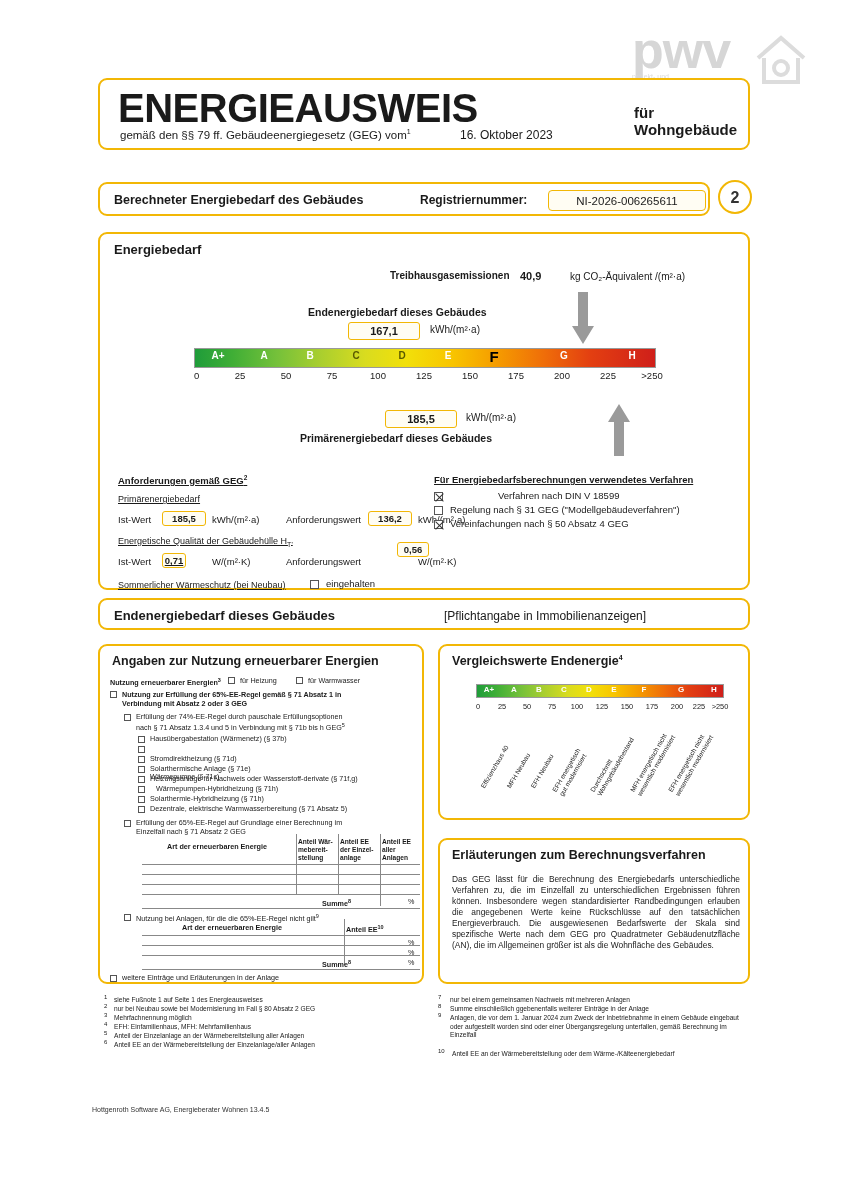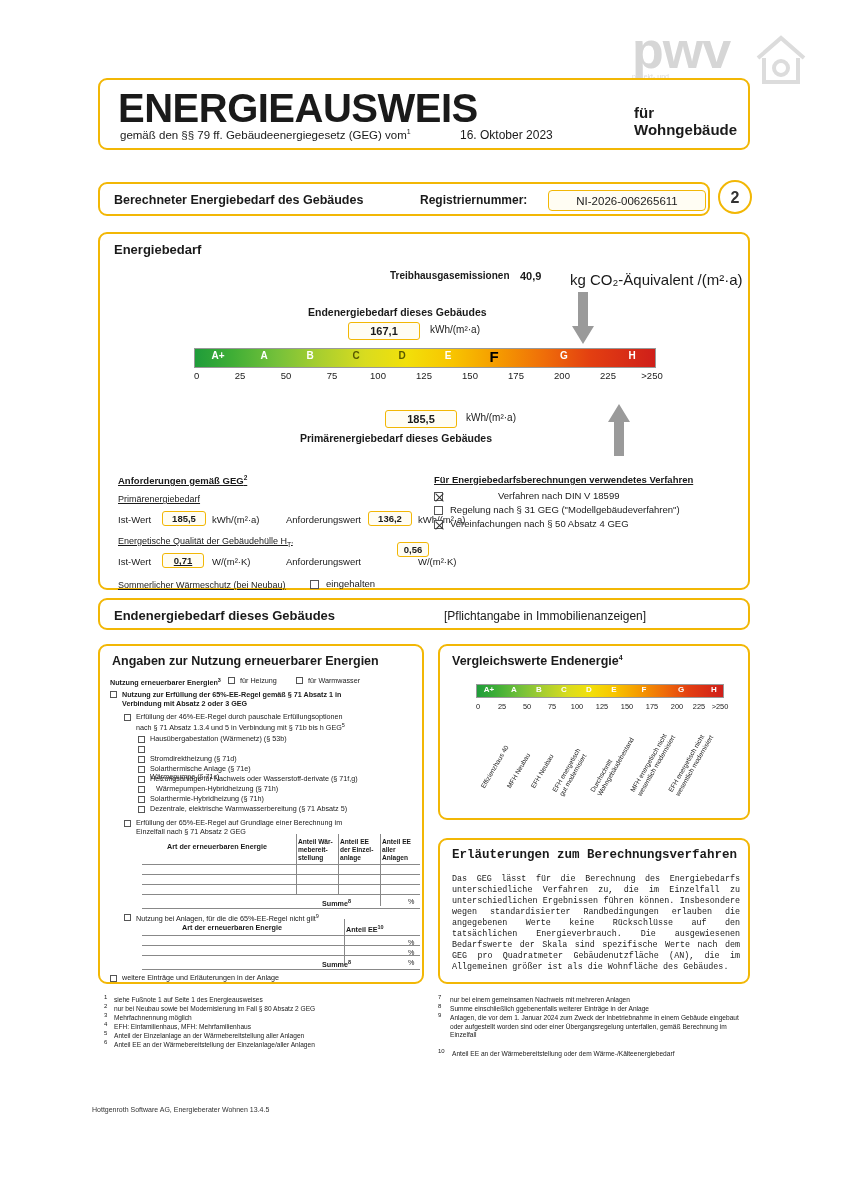--- a/index.html
+++ b/index.html
@@ -79,21 +79,21 @@
     width:34px; height:34px; border:2px solid #f2b705; border-radius:50%;
     text-align:center; line-height:31px; font-size:16px; font-weight:bold; color:#333;
   }
 
   
   #energy-box { left:98px; top:232px; width:652px; height:358px; }
   .panel-title { position:absolute; left:14px; top:8px; font-size:13px; font-weight:bold; }
 
   .ghg-label { position:absolute; left:290px; top:36px; font-size:10px; font-weight:bold; }
   .ghg-val  { position:absolute; left:420px; top:36px; font-size:11px; font-weight:bold; }
-  .ghg-unit { position:absolute; left:470px; top:37px; font-size:15px; }
+  .ghg-unit { position:absolute; left:470px; top:37px; font-size:10px; }
 
   .endener-label { position:absolute; left:208px; top:72px; font-size:10.5px; font-weight:bold; }
   .endener-valbox {
     position:absolute; left:248px; top:88px; width:72px; height:18px;
     border:1px solid #f2b705; border-radius:3px; background:#fffdf3;
     text-align:center; line-height:17px; font-size:11px; font-weight:bold;
   }
   .endener-unit { position:absolute; left:330px; top:90px; font-size:10px; }
 
   .prim-valbox {
@@ -186,21 +186,21 @@
   }
   .cmp-letter { position:absolute; top:1px; font-size:8px; font-weight:bold; color:#fff; transform:translateX(-50%); }
   .cmp-tick { position:absolute; top:16px; font-size:7.4px; transform:translateX(-50%); }
   .cmp-rot {
     position:absolute; font-size:6.6px; line-height:7.6px;
     transform-origin: left bottom; transform: rotate(-60deg);
     white-space:pre; width:110px;
   }
 
   
-  #exp-box { left:438px; top:838px; width:312px; height:146px;font-family:Liberation Mono, monospace; }
+  #exp-box { left:438px; top:838px; width:312px; height:146px; }
   .exp-title { position:absolute; left:12px; top:8px; font-size:12.5px; font-weight:bold; }
   .exp-body {
     position:absolute; left:12px; top:34px; width:288px;
     font-size:8.4px; line-height:11px; text-align:justify;
   }
 
   
   .fn-col { position:absolute; font-size:6.6px; line-height:8.6px; }
   .fn-num { position:absolute; font-size:6px; }
 
@@ -295,21 +295,21 @@
     <div class="minibox" style="left:62px; top:277px; width:44px;">185,5</div>
     <div class="lbl" style="left:112px; top:280px;">kWh/(m²·a)</div>
     <div class="lbl" style="left:186px; top:280px;">Anforderungswert</div>
     <div class="minibox" style="left:268px; top:277px; width:44px;">136,2</div>
     <div class="lbl" style="left:318px; top:280px;">kWh/(m²·a)</div>
 
     <div class="u-sub" style="left:18px; top:302px;">
       <span>Energetische Qualität der Gebäudehülle H</span><span style="font-size:7px;vertical-align:sub">T'</span>
     </div>
     <div class="lbl" style="left:18px; top:322px;">Ist-Wert</div>
-    <div class="minibox" style="left:62px; top:319px; width:42px;text-decoration:underline;">0,71</div>
+    <div class="minibox" style="left:62px; top:319px; width:24px;text-decoration:underline;">0,71</div>
     <div class="lbl" style="left:112px; top:322px;">W/(m²·K)</div>
     <div class="lbl" style="left:186px; top:322px;">Anforderungswert</div>
     <div class="minibox" style="left:268px; top:308px; width:32px;margin-left:29px;">0,56</div>
     <div class="lbl" style="left:318px; top:322px;">W/(m²·K)</div>
 
     <div class="u-sub" style="left:18px; top:346px;">Sommerlicher Wärmeschutz (bei Neubau)</div>
     <div class="chk" style="left:210px; top:346px;"></div>
     <div class="lbl" style="left:226px; top:344px;">eingehalten</div>
 
     <div class="u-head" style="left:334px; top:240px;">Für Energiebedarfsberechnungen verwendetes Verfahren</div>
@@ -335,27 +335,27 @@
     <div class="chk-s" style="left:128px; top:31px;"></div>
     <div class="tiny7" style="left:140px; top:30px;">für Heizung</div>
     <div class="chk-s" style="left:196px; top:31px;"></div>
     <div class="tiny7" style="left:208px; top:30px;">für Warmwasser</div>
 
     <div class="chk-s" style="left:10px; top:45px;"></div>
     <div class="tiny7" style="left:22px; top:44px; font-weight:bold;">Nutzung zur Erfüllung der 65%-EE-Regel gemäß § 71 Absatz 1 in</div>
     <div class="tiny7" style="left:22px; top:53px; font-weight:bold;">Verbindung mit Absatz 2 oder 3 GEG</div>
 
     <div class="chk-s" style="left:24px; top:68px;"></div>
-    <div class="tiny7" style="left:36px; top:66px;">Erfüllung der 46%-EE-Regel durch pauschale Erfüllungsoptionen</div>
+    <div class="tiny7" style="left:36px; top:66px;">Erfüllung der 74%-EE-Regel durch pauschale Erfüllungsoptionen</div>
     <div class="tiny7" style="left:36px; top:75px;">
       <span>nach § 71 Absatz 1.3.4 und 5 in Verbindung mit § 71b bis h GEG</span><span style="font-size:5.5px;vertical-align:super">5</span>
     </div>
 
     <div class="chk-s" style="left:38px; top:90px;"></div>
-    <div class="tiny7" style="left:50px; top:88px;">Hausübergabestation (Wärmenetz) (§ 53b)</div>
+    <div class="tiny7" style="left:50px; top:88px;">Hausübergabestation (Wärmenetz) (§ 37b)</div>
     <div class="chk-s" style="left:38px; top:100px;"></div>
     <div class="tiny7" style="left:50px; top:98px;margin-top:28px;">Wärmepumpe (§ 71c)</div>
     <div class="chk-s" style="left:38px; top:110px;"></div>
     <div class="tiny7" style="left:50px; top:108px;">Stromdirektheizung (§ 71d)</div>
     <div class="chk-s" style="left:38px; top:120px;"></div>
     <div class="tiny7" style="left:50px; top:118px;">Solarthermische Anlage (§ 71e)</div>
     <div class="chk-s" style="left:38px; top:130px;"></div>
     <div class="tiny7" style="left:50px; top:128px;">Heizungsanlage für Nachweis oder Wasserstoff-derivate (§ 71f,g)</div>
     <div class="chk-s" style="left:38px; top:140px;"></div>
     <div class="tiny7" style="left:56px; top:138px;">Wärmepumpen-Hybridheizung (§ 71h)</div>

